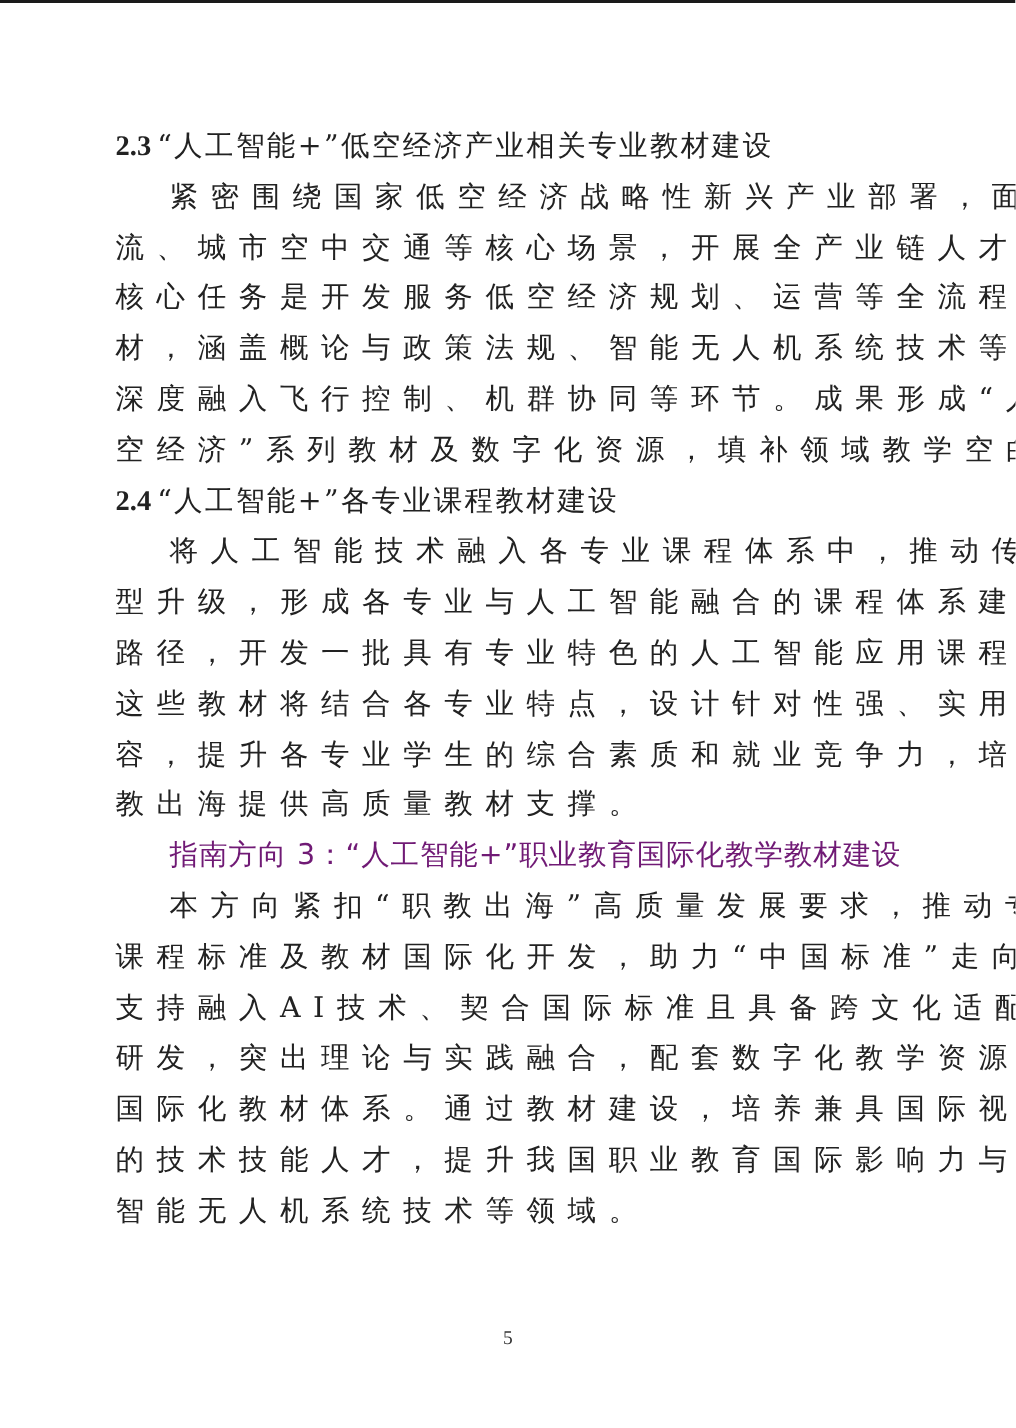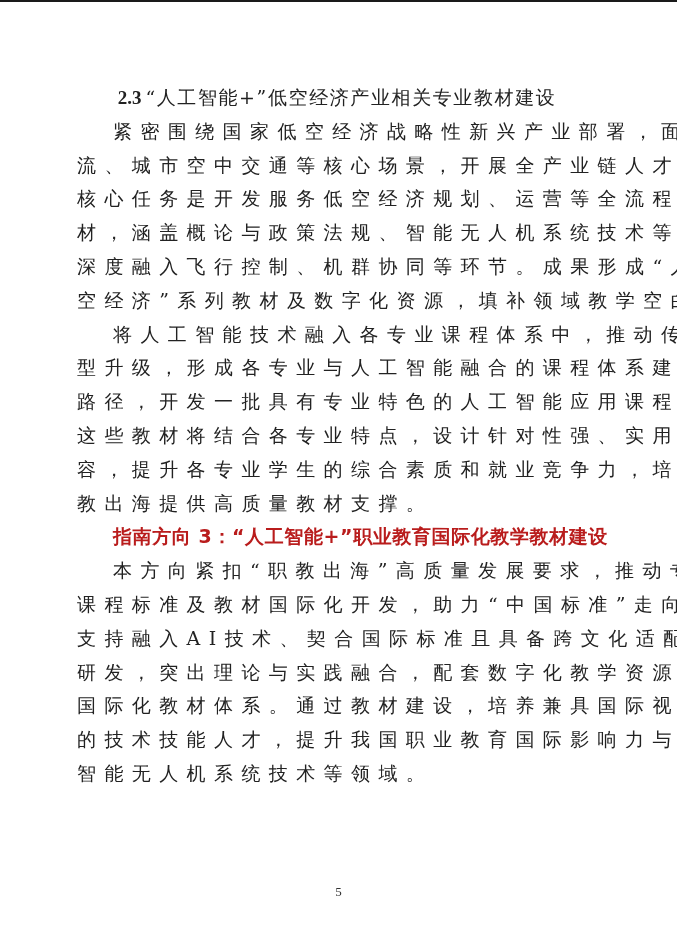--- a/index.html
+++ b/index.html
@@ -39,33 +39,32 @@
     }
     .indent {
       padding-left: 36px;
     }
     .heading {
       font-size: 19px;
       letter-spacing: 1.6px;
       white-space: nowrap;
       height: 33.8px;
       line-height: 33.8px;
-      text-align: center;
     }
     .heading .num {
       font-family: "Liberation Serif", serif;
       font-weight: bold;
       letter-spacing: 0;
       margin-right: 4px;
     }
     .heading.strong {
       font-family: "DejaVu Sans", "Liberation Sans", sans-serif;
-      font-weight: bold;
+      font-weight: normal;
       letter-spacing: 0.6px;
-      color: #b91c1c;
+      color: #701a75;
     }
     .page-number {
       position: absolute;
       left: 0;
       width: 677px;
       top: 884px;
       text-align: center;
       font-family: "Liberation Serif", serif;
       font-size: 13px;
       color: #333333;
@@ -81,20 +80,23 @@
   <div class="heading">
     <span class="num">2.3</span><span>“人工智能+”低空经济产业相关专业教材建设</span>
   </div>
   <div class="line indent">紧密围绕国家低空经济战略性新兴产业部署，面向无人机物</div>
   <div class="line">流、城市空中交通等核心场景，开展全产业链人才培养体系研究。</div>
   <div class="line">核心任务是开发服务低空经济规划、运营等全流程的系列专业教</div>
   <div class="line">材，涵盖概论与政策法规、智能无人机系统技术等领域，将 AI</div>
   <div class="line">深度融入飞行控制、机群协同等环节。成果形成“人工智能+低</div>
   <div class="line">空经济”系列教材及数字化资源，填补领域教学空白，为产业提</div>
 
+  <div class="heading">
+    <span class="num">2.4</span><span>“人工智能+”各专业课程教材建设</span>
+  </div>
   <div class="line indent">将人工智能技术融入各专业课程体系中，推动传统专业的转</div>
   <div class="line">型升级，形成各专业与人工智能融合的课程体系建设方案和实施</div>
   <div class="line">路径，开发一批具有专业特色的人工智能应用课程的系列教材。</div>
   <div class="line">这些教材将结合各专业特点，设计针对性强、实用性高的教学内</div>
   <div class="line">容，提升各专业学生的综合素质和就业竞争力，培养适应数字化</div>
   <div class="line">教出海提供高质量教材支撑。</div>
 
   <div class="heading strong indent">指南方向 3：“人工智能+”职业教育国际化教学教材建设</div>
   <div class="line indent">本方向紧扣“职教出海”高质量发展要求，推动专业标准、</div>
   <div class="line">课程标准及教材国际化开发，助力“中国标准”走向国际。重点</div>

